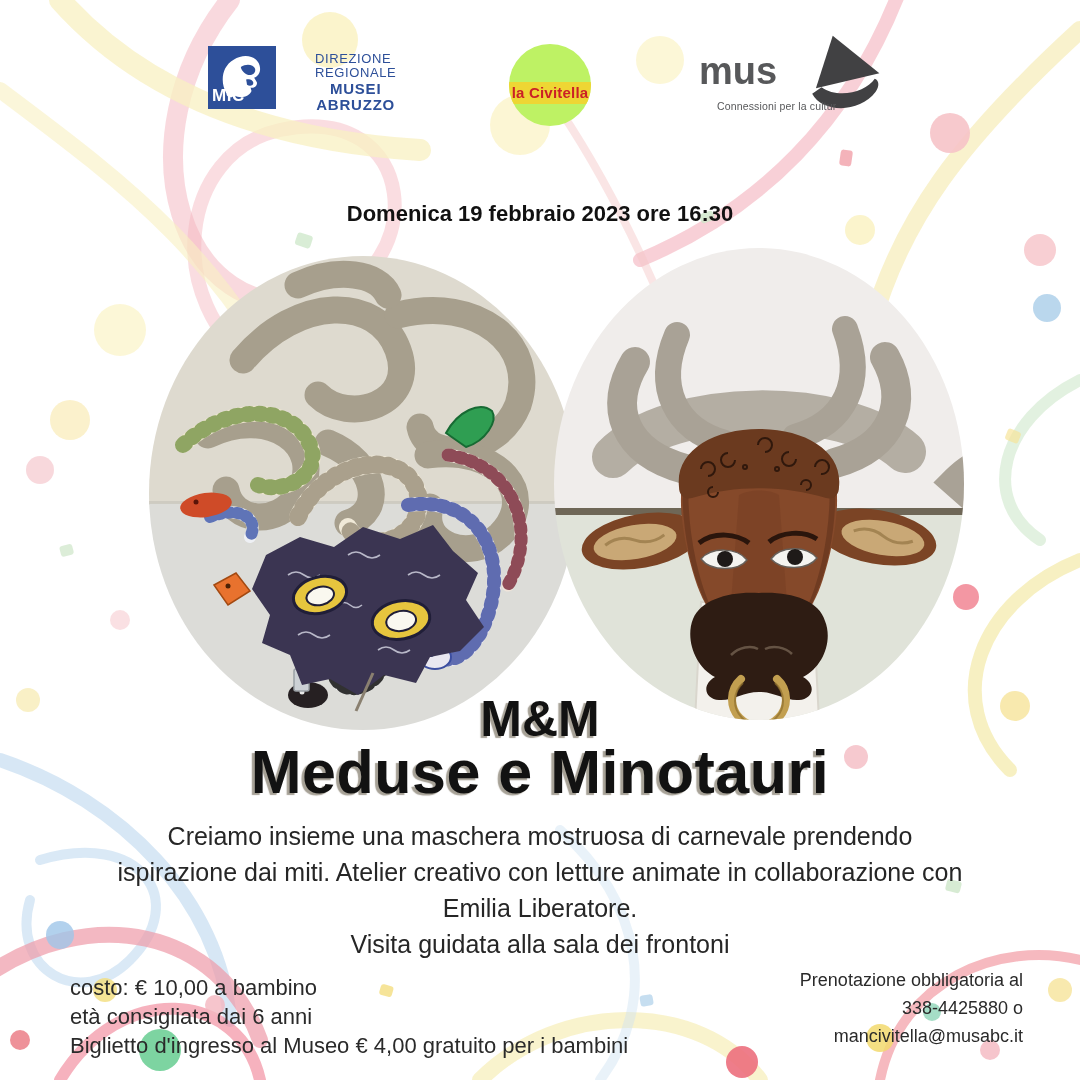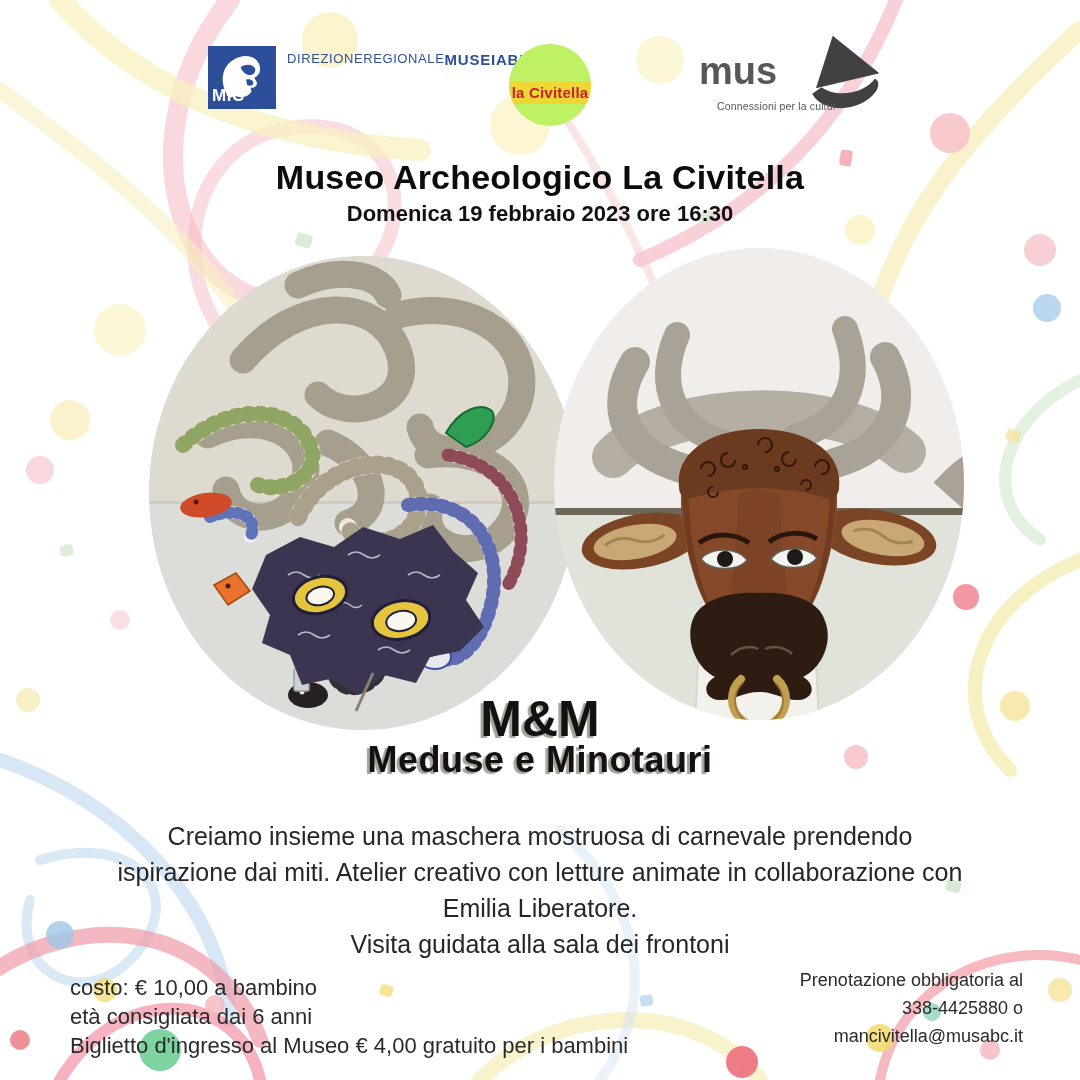--- a/index.html
+++ b/index.html
@@ -7,42 +7,42 @@
     position:relative;width:1080px;height:1080px;overflow:hidden;background:#ffffff;
     font-family:"Liberation Sans", sans-serif;color:#1d1d1d;
   }
   .bg{position:absolute;inset:0;z-index:0;}
   
   .logos{position:absolute;left:0;top:0;width:1080px;height:140px;z-index:3;}
   .mic{position:absolute;left:208px;top:46px;display:flex;gap:11px;align-items:flex-start;}
   .mic-square{position:relative;width:68px;height:63px;background:#2d4f99;flex:0 0 auto;}
   .mic-square svg{position:absolute;left:6px;top:3px;}
   .mic-acronym{position:absolute;left:4px;bottom:3px;color:#ffffff;font-weight:bold;font-size:17px;letter-spacing:.5px;}
-  .mic-lines{display:flex;flex-direction:row;color:#2d4f99;padding-top:6px;}
+  .mic-lines{display:flex;flex-direction:column;color:#2d4f99;padding-top:6px;margin-left:28px;}
   .mic-lines span{font-size:13px;line-height:1.1;letter-spacing:.6px;font-weight:400;}
   .mic-lines span.b{font-size:15px;font-weight:800;letter-spacing:.8px;text-align:center;}
   .civ{position:absolute;left:509px;top:44px;width:82px;height:82px;border-radius:50%;background:#bef264;overflow:hidden;}
   .civ-band{position:absolute;left:0;top:46%;width:100%;height:27%;background:#eed634;display:flex;align-items:center;justify-content:center;}
   .civ-band span{color:#cb2026;font-weight:bold;font-size:15px;letter-spacing:.2px;}
   .musa{position:absolute;left:699px;top:44px;width:180px;height:72px;}
   .musa-word{position:absolute;left:0;top:8px;font-size:38px;line-height:1;font-weight:800;color:#57585a;letter-spacing:0px;}
   .musa-a{position:absolute;left:102px;top:-10px;}
   .musa-tag{position:absolute;left:18px;top:56px;font-size:10.5px;color:#57585a;letter-spacing:.15px;white-space:nowrap;}
   
   .title{position:absolute;left:0;top:158px;width:100%;text-align:center;font-size:34px;font-weight:800;color:#0c0c0c;z-index:3;letter-spacing:.2px;}
   .datetime{position:absolute;left:0;top:201px;width:100%;text-align:center;font-size:22px;font-weight:700;color:#111;z-index:3;}
   
   .oval{position:absolute;z-index:2;}
   .oval-left{left:148px;top:255px;width:430px;height:476px;}
   .oval-right{left:553px;top:247px;width:412px;height:474px;}
   
   .event-title{position:absolute;left:0;top:694px;width:100%;text-align:center;z-index:4;
     font-weight:800;color:#121212;text-shadow:-3px 2px 1px rgba(150,144,132,.85);line-height:1.0;}
   .event-title .code{font-size:50px;}
-  .event-title .name{font-size:36px;letter-spacing:.5px;margin-top:-2px;}
+  .event-title .name{font-size:61px;letter-spacing:.5px;margin-top:-2px;}
   
   .desc{position:absolute;left:0;top:818px;width:100%;text-align:center;z-index:4;color:#262626;}
   .desc div{font-size:25px;line-height:36px;white-space:nowrap;}
   
   .pricing{position:absolute;left:70px;top:973px;z-index:4;color:#2a2a2a;}
   .pricing div{font-size:22px;line-height:29px;white-space:nowrap;}
   .booking{position:absolute;right:57px;top:966px;z-index:4;color:#2a2a2a;text-align:right;}
   .booking div{font-size:18px;line-height:28px;white-space:nowrap;margin-left:20px;}
 </style>
 </head>
@@ -135,21 +135,20 @@
     <div class="musa">
       <span class="musa-word">mus</span>
       <svg class="musa-a" width="84" height="84" viewBox="0 0 90 90">
         <path fill="#414143" d="M34,2 L84,42 L16,58 Z"></path>
         <path fill="#414143" d="M12,64 C22,84 62,86 80,62 C84,56 84,50 79,48 C70,62 40,70 22,57 Z"></path>
       </svg>
       <span class="musa-tag">Connessioni per la cultur</span>
     </div>
   </header>
 
-  <div class="title">Museo Archeologico La Civitella</div>
   <div class="datetime">Domenica 19 febbraio 2023 ore 16:30</div>
 
   <div class="oval oval-left">
     <svg width="430" height="476" viewBox="0 0 430 476">
       <defs>
           <clipPath id="clipL">
             <ellipse cx="215" cy="238" rx="214" ry="237"></ellipse>
           </clipPath>
         </defs>
       <g clip-path="url(#clipL)">

